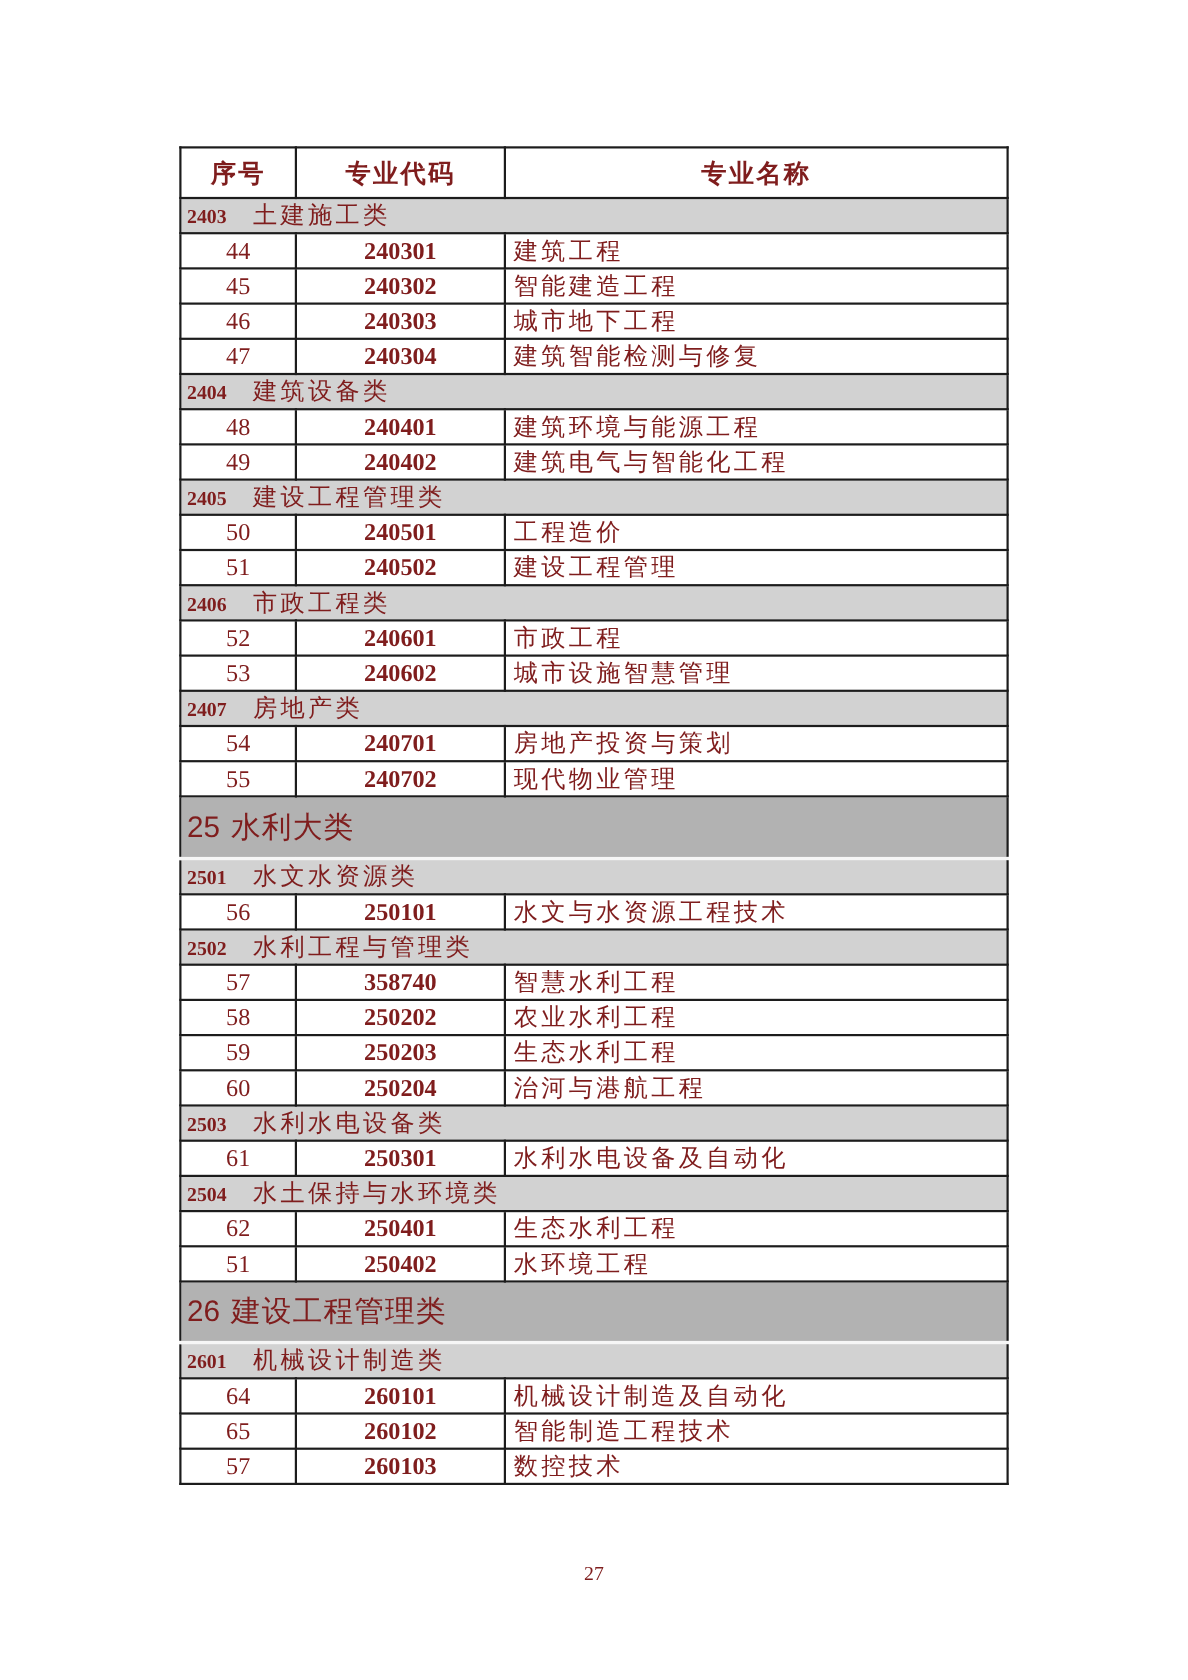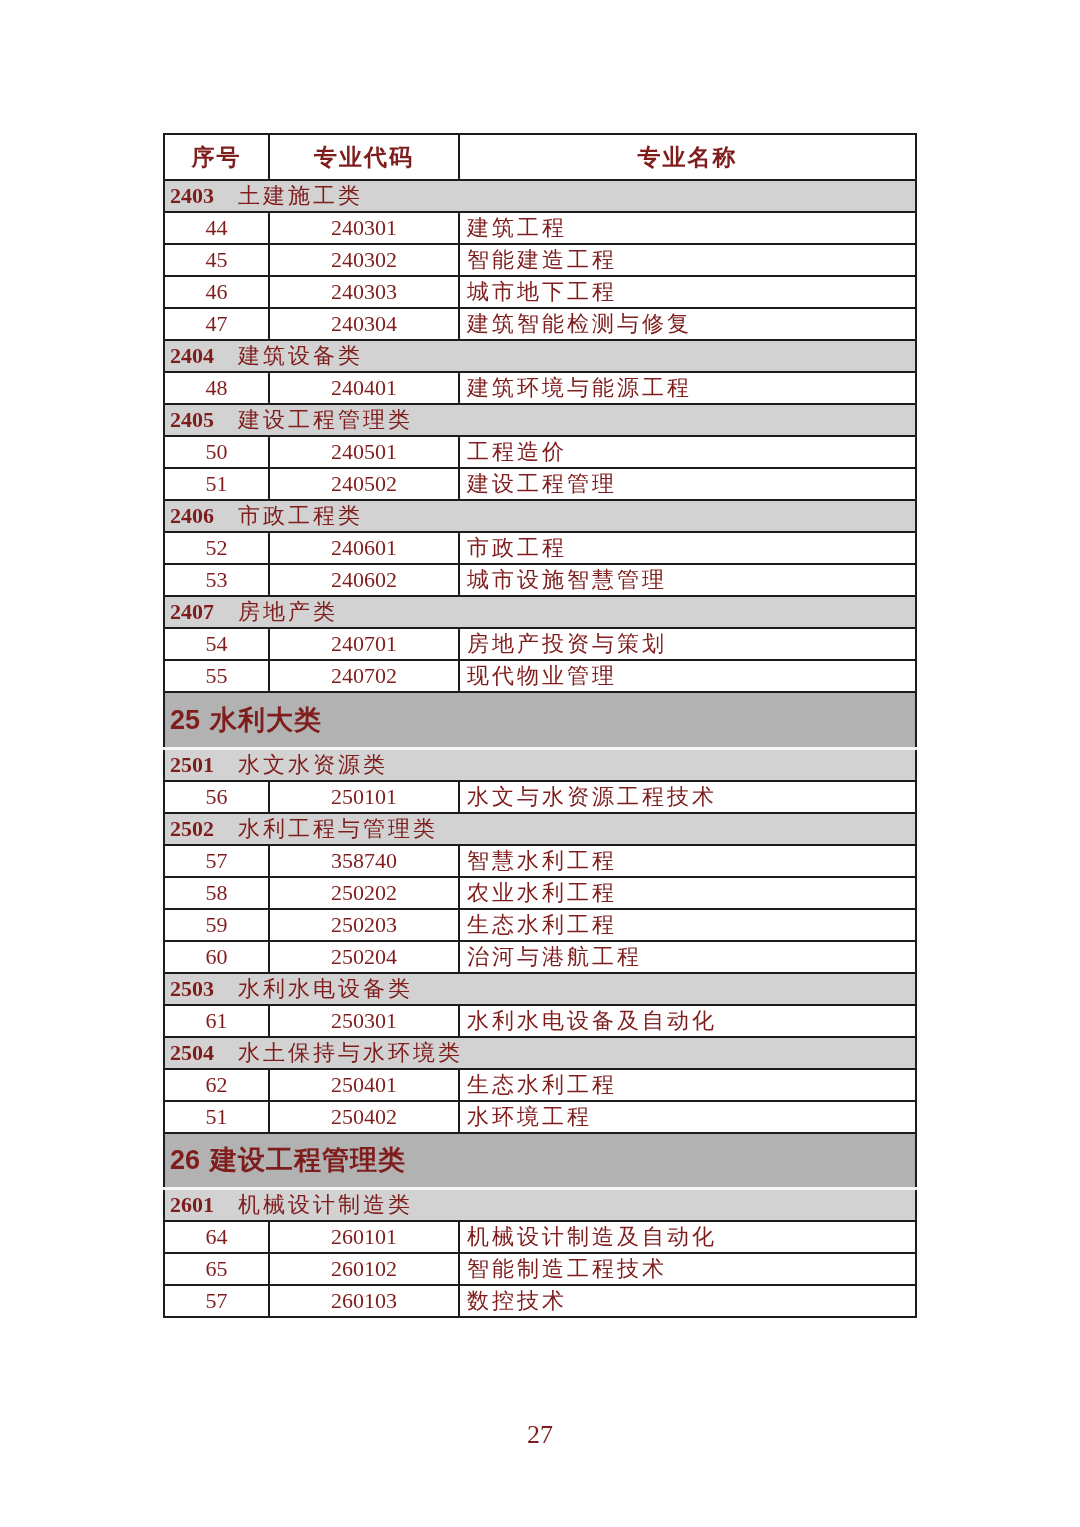--- a/index.html
+++ b/index.html
@@ -40,52 +40,52 @@
   }
   
   tr.category-row td {
     height: 31px;
     background: #d2d2d2;
     padding-left: 5px;
     font-size: 22px;
   }
   tr.category-row .sec-code {
     font-weight: bold;
-    font-size: 22px;
+    font-size: 18px;
     letter-spacing: 0;
   }
   tr.category-row .sec-label {
     letter-spacing: 3px;
     margin-left: 24px;
     font-size: 22px;
   }
   
   tr.major-row td {
     height: 56px;
     background: #b2b2b2;
     padding-left: 5px;
     font-family: "Liberation Sans", "DejaVu Sans", sans-serif;
-    font-weight: bold;
+    font-weight: normal;
     font-size: 27px;
     border-bottom: 3px solid #f6f6f6;
   }
   tr.major-row .sec-code { letter-spacing: 0; }
   tr.major-row .sec-label { margin-left: 10px; letter-spacing: 1px; }
   
   tr.data-row td { height: 31px; font-size: 22px; background: #ffffff; }
   td.cell-no   { text-align: center; }
-  td.cell-code { text-align: center; }
+  td.cell-code { text-align: center; font-weight: bold; }
   td.cell-name { text-align: left; padding-left: 7px; letter-spacing: 3px; }
   .page-number {
     position: absolute;
     left: 0;
     top: 1420px;
     width: 1080px;
     text-align: center;
-    font-size: 26px;
+    font-size: 18px;
     font-family: "Liberation Serif", "DejaVu Serif", serif;
   }
 </style>
 </head>
 <body>
 
 <div class="page">
   <table class="majors-table">
     <colgroup>
       <col style="width:105px">
@@ -124,20 +124,25 @@
           <td class="cell-name">建筑智能检测与修复</td>
         </tr>
         <tr class="category-row">
           <td colspan="3"><span class="sec-code">2404</span><span class="sec-label">建筑设备类</span></td>
         </tr>
         <tr class="data-row">
           <td class="cell-no">48</td>
           <td class="cell-code">240401</td>
           <td class="cell-name">建筑环境与能源工程</td>
         </tr>
+        <tr class="data-row">
+          <td class="cell-no">49</td>
+          <td class="cell-code">240402</td>
+          <td class="cell-name">建筑电气与智能化工程</td>
+        </tr>
         <tr class="category-row">
           <td colspan="3"><span class="sec-code">2405</span><span class="sec-label">建设工程管理类</span></td>
         </tr>
         <tr class="data-row">
           <td class="cell-no">50</td>
           <td class="cell-code">240501</td>
           <td class="cell-name">工程造价</td>
         </tr>
         <tr class="data-row">
           <td class="cell-no">51</td>

